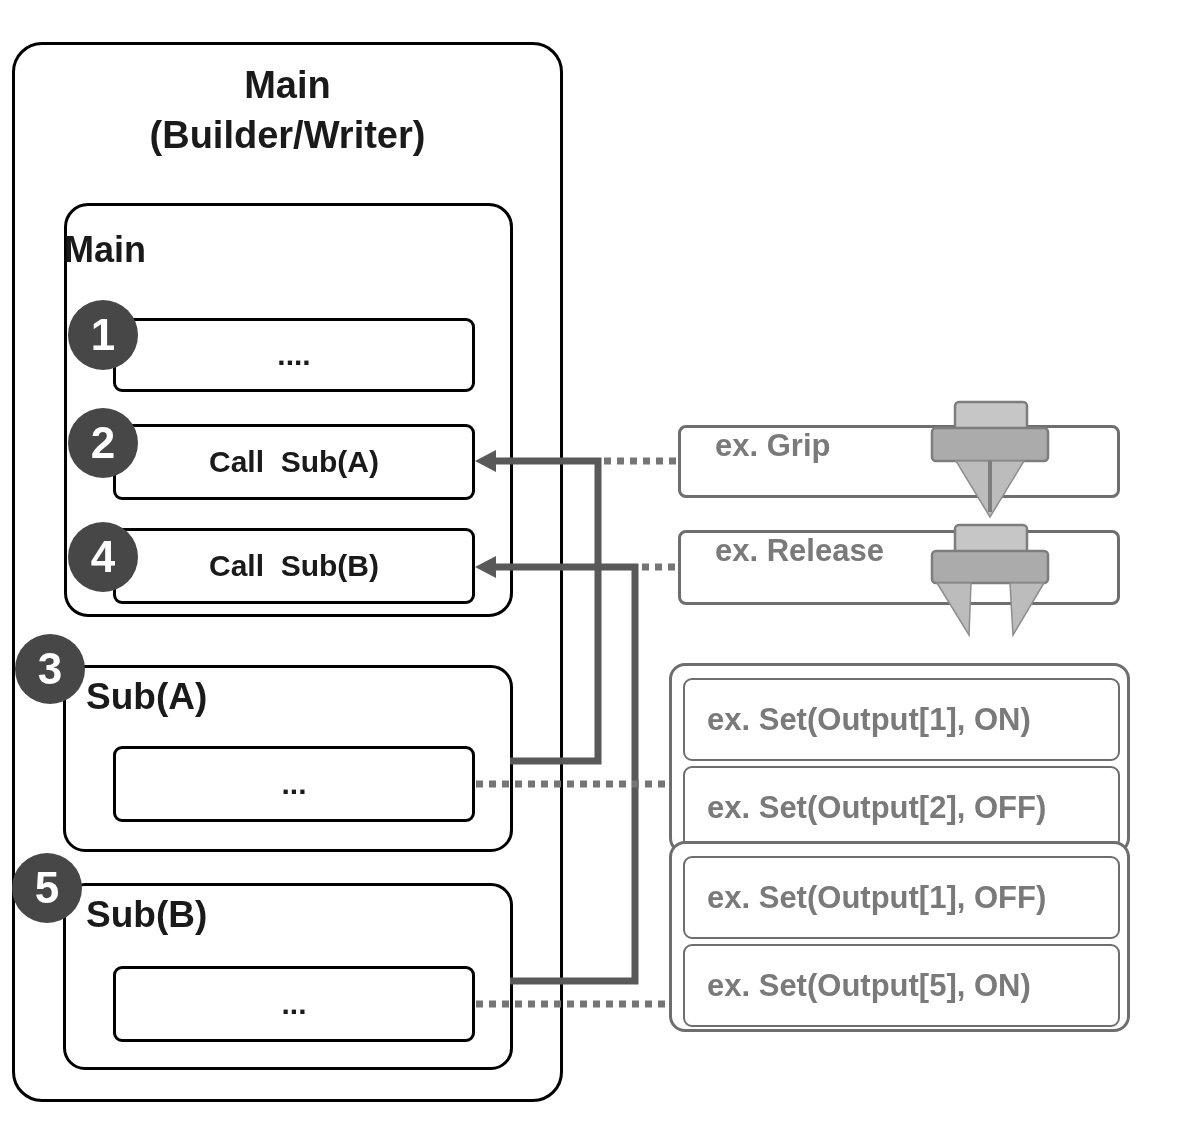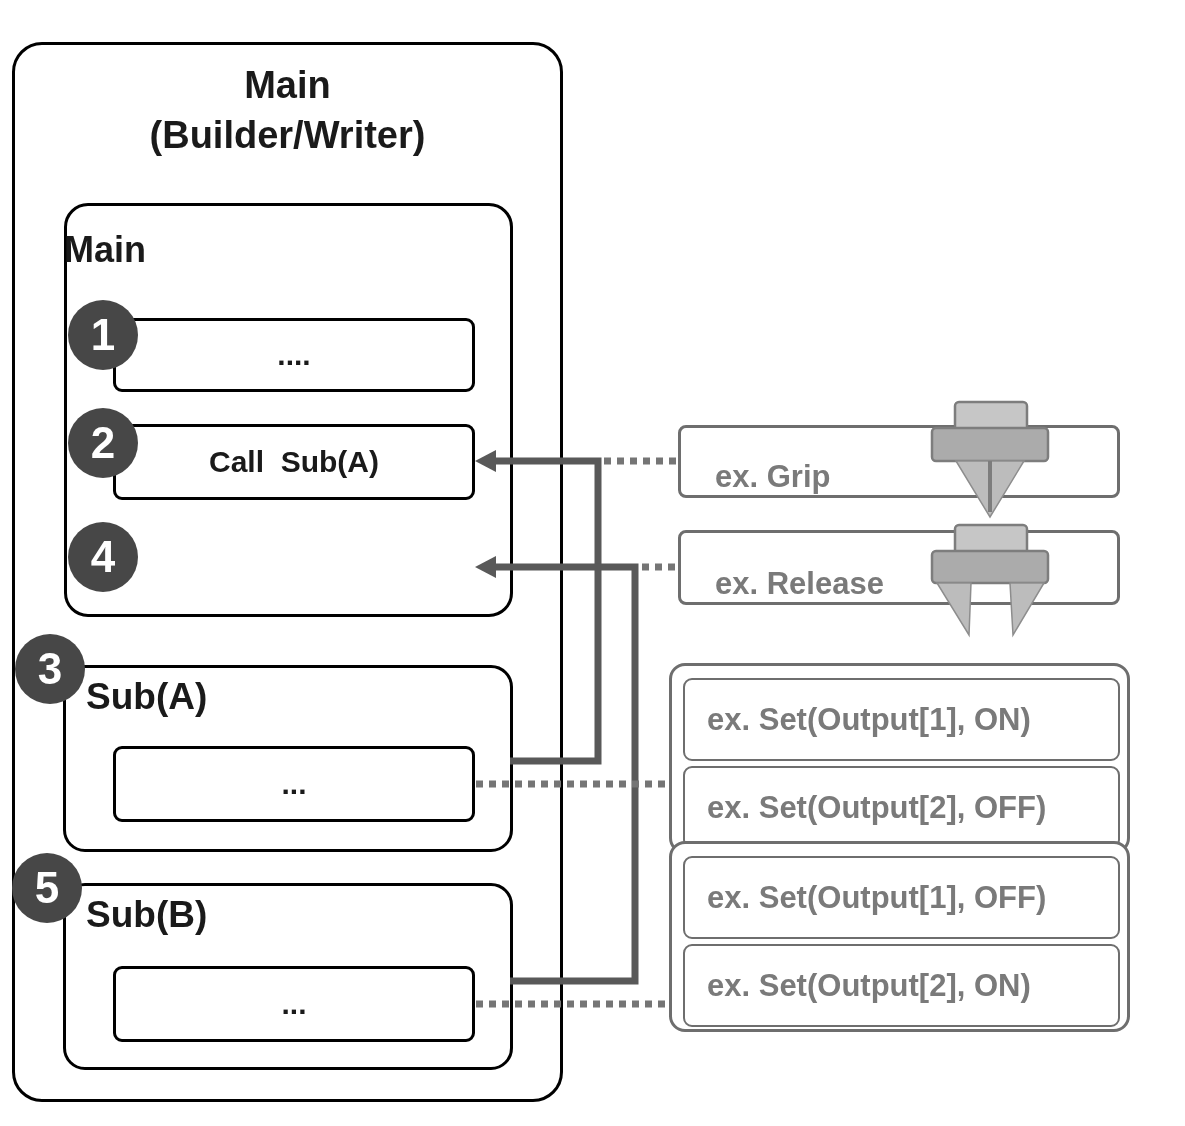--- a/index.html
+++ b/index.html
@@ -36,21 +36,21 @@
   .inner-b{top:966px;height:76px;}
   
   .badge{
     width:70px;height:70px;border-radius:50%;background:#474747;
     display:flex;align-items:center;justify-content:center;
     color:#fff;font-size:44px;z-index:3;
   }
   
   .ex-box{
     left:678px;width:442px;border:3px solid #6e6e6e;border-radius:8px;background:#fff;
-    display:flex;align-items:flex-end;
+    display:flex;align-items:flex-start;
     font-size:31px;color:#7a7a7a;white-space:pre;
   }
   .ex-box .ex-label{padding-left:34px;}
   .grip-box{top:425px;height:73px;}
   .release-box{top:530px;height:75px;}
   .ex-group{left:669px;width:461px;height:191px;border:3px solid #6e6e6e;border-radius:16px;background:#fff;}
   .group-a{top:663px;}
   .group-b{top:841px;}
   .ex-group .ex-item{
     position:absolute;left:11px;width:433px;height:79px;
@@ -75,20 +75,23 @@
   </div>
 
   <div class="abs main-box"></div>
   <div class="abs main-title">Main</div>
 
   <div class="abs row-box r1">
     <span>....</span>
   </div>
   <div class="abs row-box r2">
     <span>Call  Sub(A)</span>
+  </div>
+  <div class="abs row-box r3">
+    <span>Call  Sub(B)</span>
   </div>
 
   <div class="abs sub-box sub-a">
     <div class="sub-title">Sub(A)</div>
   </div>
   <div class="abs row-box inner-a">
     <span>...</span>
   </div>
 
   <div class="abs sub-box sub-b">
@@ -127,21 +130,21 @@
     </div>
     <div class="ex-item gi2">
       <span>ex. Set(Output[2], OFF)</span>
     </div>
   </div>
   <div class="abs ex-group group-b">
     <div class="ex-item gi1">
       <span>ex. Set(Output[1], OFF)</span>
     </div>
     <div class="ex-item gi2">
-      <span>ex. Set(Output[2], ON)</span>
+      <span>ex. Set(Output[5], ON)</span>
     </div>
   </div>
 
   <svg class="overlay" viewBox="0 0 1185 1126">
 
     <polyline points="510,761 598,761 598,461 492,461" fill="none" stroke="#595959" stroke-width="7"></polyline>
     <polygon points="475,461 496,450 496,472" fill="#595959"></polygon>
 
     <polyline points="510,981 635,981 635,567 492,567" fill="none" stroke="#595959" stroke-width="7"></polyline>
     <polygon points="475,567 496,556 496,578" fill="#595959"></polygon>

